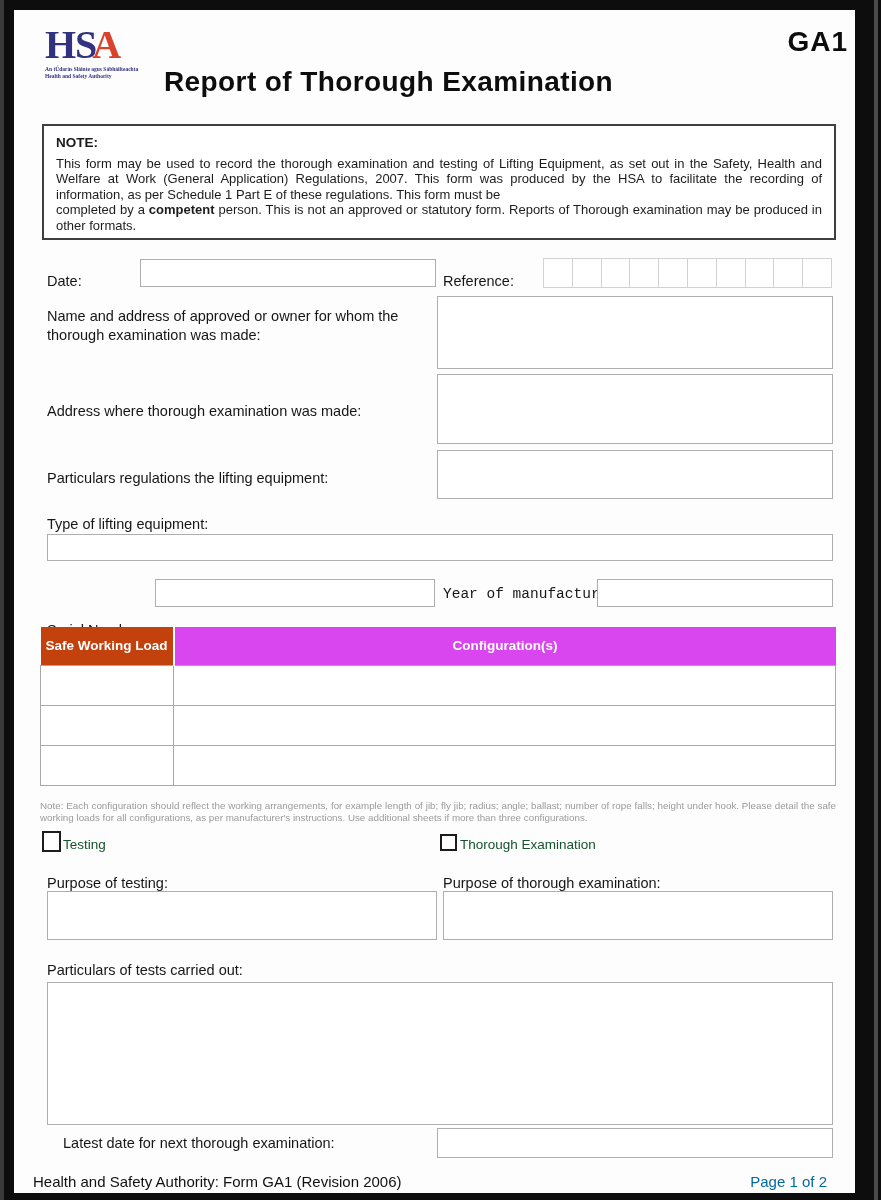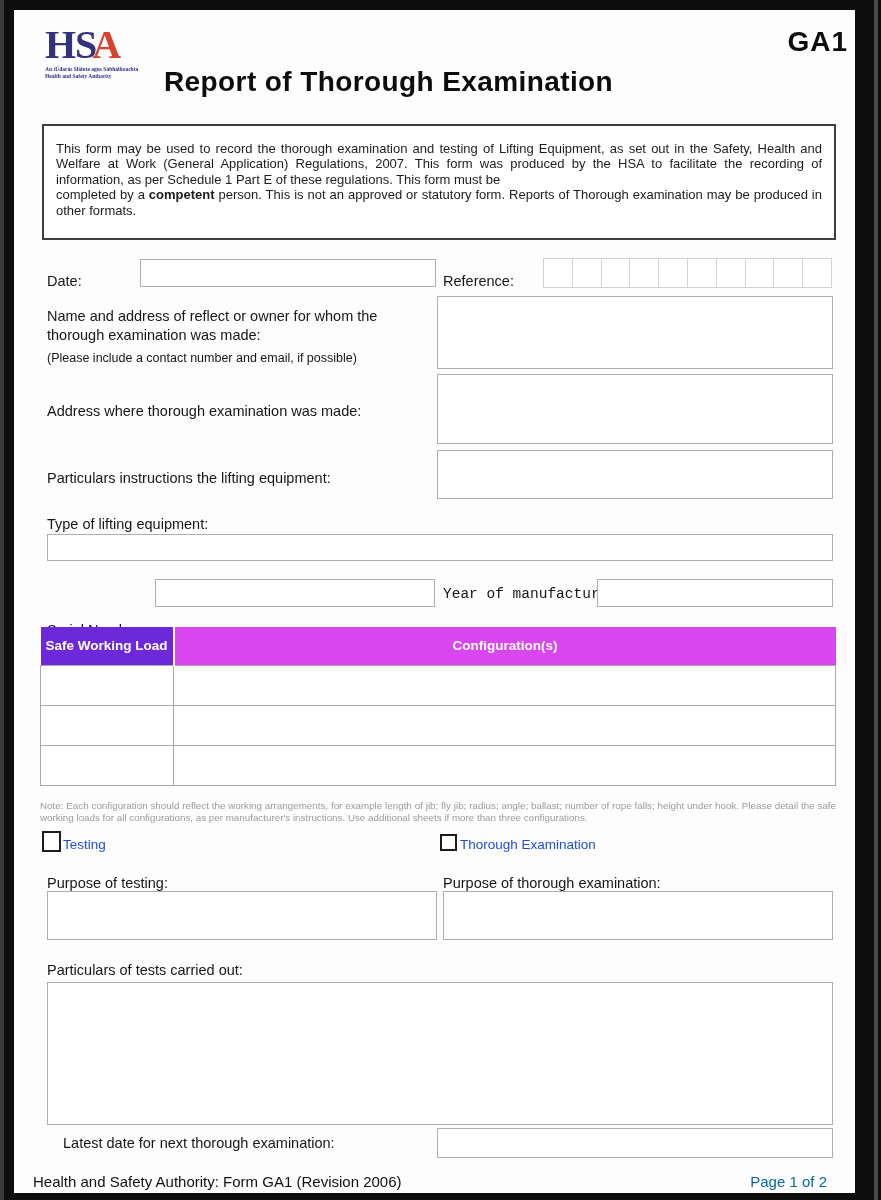--- a/index.html
+++ b/index.html
@@ -74,21 +74,21 @@
   .swl-table td { height: 40px; background: #fff; border: 1px solid #a8a8a8; }
   .table-note {
     position: absolute; left: 26px; top: 790px; width: 796px;
     font-size: 9.8px; line-height: 11.6px; color: #9b9b9b; text-align: justify;
   }
 
   
   .checkbox { position: absolute; background: #fff; border: 2px solid #1c1c1c; cursor: pointer; }
   #cb-testing  { left: 28px;  top: 821px; width: 19px; height: 21px; }
   #cb-thorough { left: 426px; top: 824px; width: 17px; height: 17px; }
-  .cb-label { position: absolute; font-size: 13.5px; line-height: 17px; color: #1d4ed8; }
+  .cb-label { position: absolute; font-size: 13.5px; line-height: 17px; color: #14532d; }
 
   
   #purpose-testing-box  { left: 33px;  top: 881px; width: 390px; height: 49px; }
   #purpose-thorough-box { left: 429px; top: 881px; width: 390px; height: 49px; }
   #tests-box            { left: 33px;  top: 972px; width: 786px; height: 143px; }
   #latest-date-box      { left: 423px; top: 1118px; width: 396px; height: 30px; }
 
   
   .footer-left  { position: absolute; left: 19px;  top: 1163px; font-size: 15px; color: #111; }
   .footer-right { position: absolute; right: 28px; top: 1163px; font-size: 15px; color: #0369a1; }
@@ -103,61 +103,61 @@
 
   <div class="logo">
     <div class="logo-mark"><span class="logo-hs">HS</span><span class="logo-a">A</span></div>
     <div class="logo-sub">An tÚdarás Sláinte agus Sábháilteachta</div>
     <div class="logo-sub">Health and Safety Authority</div>
   </div>
   <div class="page-title">Report of Thorough Examination</div>
   <div class="form-code">GA1</div>
 
   <div class="note-box">
+    <div class="note-label">NOTE:</div>
     <p class="note-body"><span>This form may be used to record the thorough examination and testing of Lifting Equipment, as set out in the Safety, Health and Welfare at Work (General Application) Regulations, 2007. This form was produced by the HSA to facilitate the recording of information, as per Schedule 1 Part E of these regulations. This form must be</span><br><span>completed by a </span><b>competent</b><span> person. This is not an approved or statutory form. Reports of Thorough examination may be produced in other formats.</span></p>
   </div>
 
   <div class="lbl" style="left:33px; top:262px;">Date:</div>
   <input type="text" class="tbox" id="date-input" value="" style="">
   <div class="lbl" style="left:429px; top:262px;">Reference:</div>
   <div class="ref-row">
       <div class="ref-cell"></div>
       <div class="ref-cell"></div>
       <div class="ref-cell"></div>
       <div class="ref-cell"></div>
       <div class="ref-cell"></div>
       <div class="ref-cell"></div>
       <div class="ref-cell"></div>
       <div class="ref-cell"></div>
       <div class="ref-cell"></div>
       <div class="ref-cell"></div>
     </div>
 
-  <div class="lbl" style="left:33px; top:297px; width:378px;">Name and address of reflect or owner for whom the thorough examination was made:</div>
-  <div class="lbl-sm" style="left:33px; top:340px; width:390px;">(Please include a contact number and email, if possible)</div>
+  <div class="lbl" style="left:33px; top:297px; width:378px;">Name and address of approved or owner for whom the thorough examination was made:</div>
   <textarea class="tbox" id="employer-box" style=""></textarea>
 
   <div class="lbl" style="left:33px; top:392px; width:390px;">Address where thorough examination was made:</div>
   <textarea class="tbox" id="address-box" style=""></textarea>
 
-  <div class="lbl" style="left:33px; top:459px; width:390px;">Particulars instructions the lifting equipment:</div>
+  <div class="lbl" style="left:33px; top:459px; width:390px;">Particulars regulations the lifting equipment:</div>
   <textarea class="tbox" id="particulars-box" style=""></textarea>
 
   <div class="lbl" style="left:33px; top:505px;">Type of lifting equipment:</div>
   <input type="text" class="tbox" id="type-box" value="" style="">
 
   <div class="lbl" style="left:33px; top:575px;margin-top:36px;">Serial Number:</div>
   <input type="text" class="tbox" id="serial-box" value="" style="">
   <div class="lbl" style="left:429px; top:575px;font-family:Liberation Mono, monospace;">Year of manufacture:</div>
   <input type="text" class="tbox" id="year-box" value="" style="">
 
   <table class="swl-table">
     <thead>
       <tr>
-        <th style="background: #6d28d9; color: rgb(255, 255, 255);">Safe Working Load</th>
+        <th style="background: #c2410c; color: rgb(255, 255, 255);">Safe Working Load</th>
         <th style="background: #d946ef; color: rgb(255, 255, 255);">Configuration(s)</th>
       </tr>
     </thead>
     <tbody>
         <tr>
           <td></td>
           <td></td>
         </tr>
         <tr>
           <td></td>

